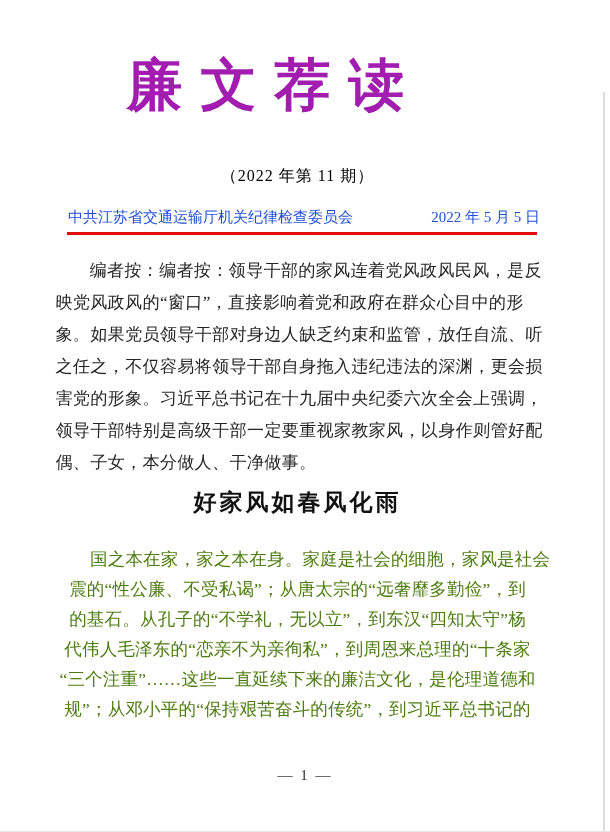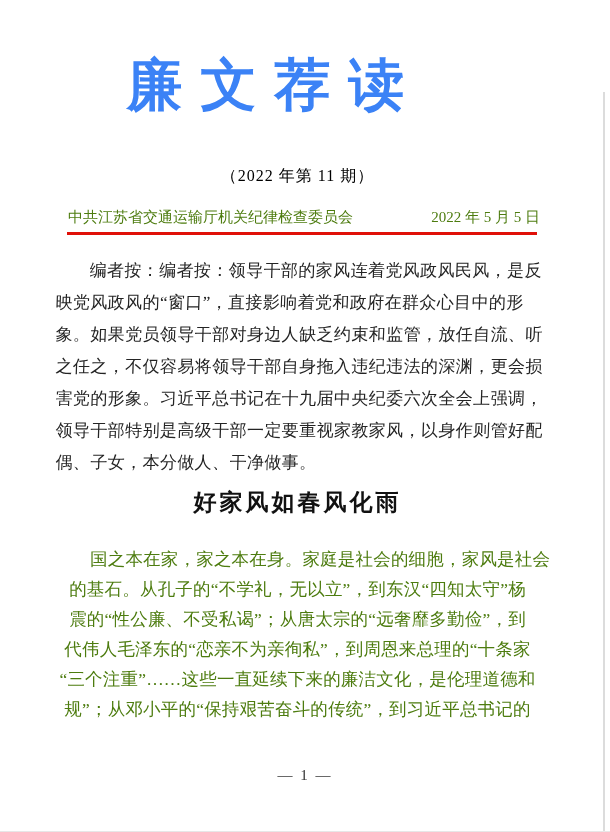--- a/index.html
+++ b/index.html
@@ -11,21 +11,21 @@
     background: #ffffff;
     overflow: hidden;
     box-sizing: border-box;
     padding: 0 70px 0 55px;
     font-family: "Liberation Serif", "DejaVu Serif", serif;
     color: #222222;
   }
   .masthead {
     margin: 52px 46px 0 0;
     text-align: center;
-    color: #3b82f6;
+    color: #a21caf;
     font-size: 56px;
     font-weight: bold;
     line-height: 1.2;
     letter-spacing: 18px;
     white-space: nowrap;
   }
   .issue-line {
     margin-top: 46px;
     text-align: center;
     font-size: 16px;
@@ -34,21 +34,21 @@
     letter-spacing: 1px;
   }
   .org-row {
     margin-top: 19px;
     padding-left: 13px;
     display: flex;
     justify-content: space-between;
     align-items: baseline;
     font-size: 15px;
     line-height: 22px;
-    color: #4d7c0f;
+    color: #1d4ed8;
     white-space: nowrap;
   }
   .red-rule {
     margin-top: 4px;
     margin-left: 12px;
     width: 470px;
     height: 3px;
     background: #e01008;
   }
   .note { margin-top: 20px; }
@@ -132,22 +132,22 @@
     <p>之任之，不仅容易将领导干部自身拖入违纪违法的深渊，更会损</p>
     <p>害党的形象。习近平总书记在十九届中央纪委六次全会上强调，</p>
     <p>领导干部特别是高级干部一定要重视家教家风，以身作则管好配</p>
     <p>偶、子女，本分做人、干净做事。</p>
   </div>
 
   <h2 class="article-title">好家风如春风化雨</h2>
 
   <div class="body-text">
     <p class="indent">国之本在家，家之本在身。家庭是社会的细胞，家风是社会</p>
+    <p>震的“性公廉、不受私谒”；从唐太宗的“远奢靡多勤俭”，到</p>
     <p>的基石。从孔子的“不学礼，无以立”，到东汉“四知太守”杨</p>
-    <p>震的“性公廉、不受私谒”；从唐太宗的“远奢靡多勤俭”，到</p>
     <p>代伟人毛泽东的“恋亲不为亲徇私”，到周恩来总理的“十条家</p>
     <p>“三个注重”……这些一直延续下来的廉洁文化，是伦理道德和</p>
     <p>规”；从邓小平的“保持艰苦奋斗的传统”，到习近平总书记的</p>
   </div>
 
   <div class="page-footer">— 1 —</div>
 
   <div class="edge-right"></div>
   <div class="edge-bottom"></div>
 

